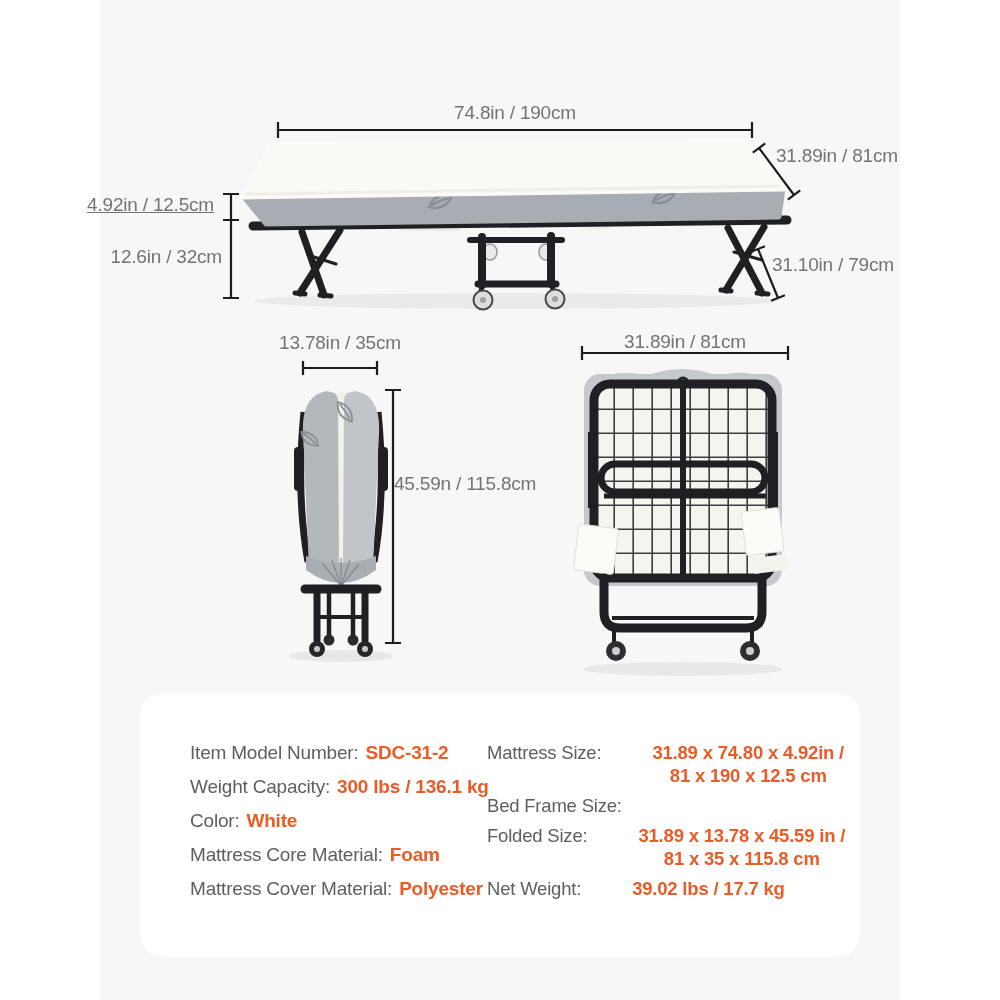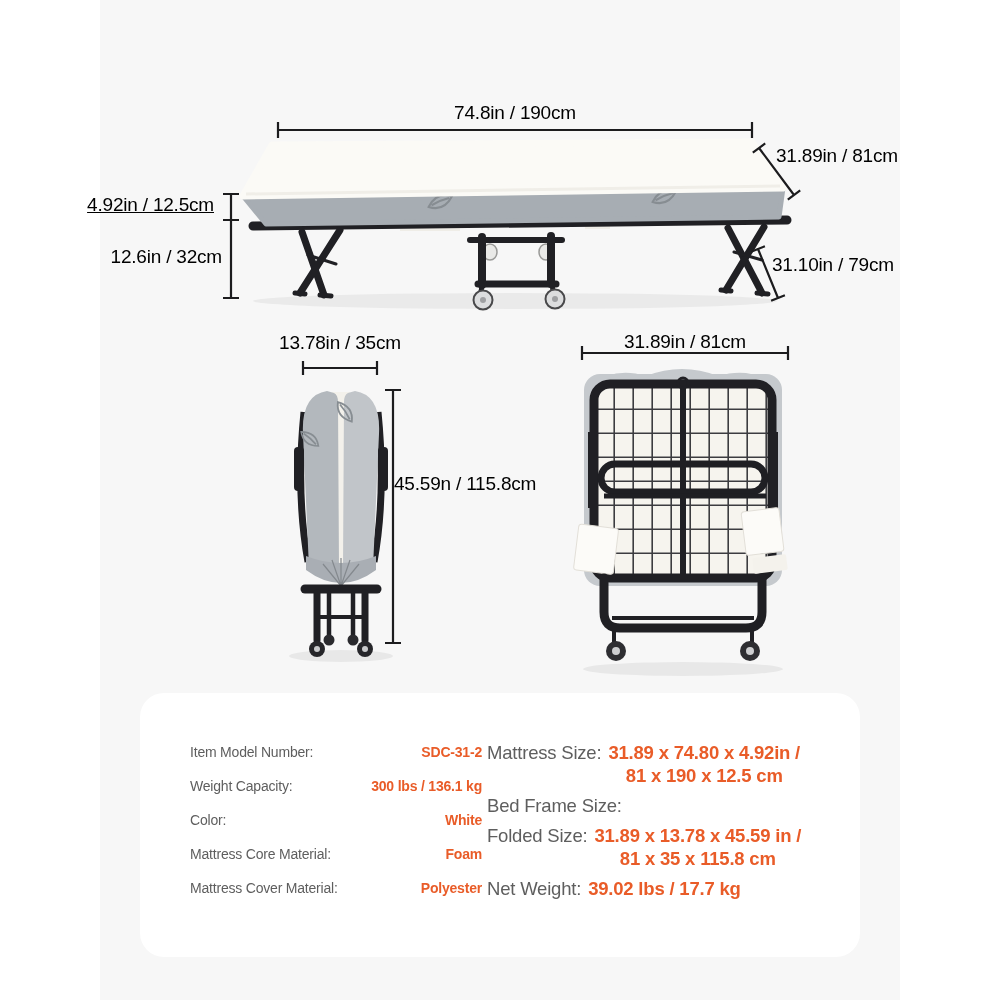--- a/index.html
+++ b/index.html
@@ -3,32 +3,32 @@
 <meta charset="utf-8">
 <style>
   html,body{margin:0;padding:0;background:#ffffff;}
   .page{
     position:relative;width:1000px;height:1000px;background:#ffffff;overflow:hidden;
     font-family:"Liberation Sans","DejaVu Sans",sans-serif;
   }
   .photo-bg{position:absolute;left:100px;top:0;width:800px;height:1000px;background:#f7f7f7;}
   .art{position:absolute;left:0;top:0;width:1000px;height:1000px;}
   .dim-label{
-    position:absolute;font-size:19px;font-weight:500;color:#000000;
+    position:absolute;font-size:19px;font-weight:500;color:#737373;
     letter-spacing:-0.2px;line-height:24px;white-space:nowrap;
   }
   .spec-panel{
     position:absolute;left:140px;top:693px;width:720px;height:264px;
     background:#ffffff;border-radius:24px;box-sizing:border-box;
     padding:48px 24px 0 50px;display:flex;gap:5px;align-items:flex-start;
   }
   .spec-col-left{width:292px;flex:none;}
   .spec-col-right{flex:1;min-width:0;}
-  .spec-row{display:flex;align-items:baseline;white-space:nowrap;line-height:23px;margin-bottom:11px;font-size:14px;letter-spacing:-0.2px;justify-content:space-between;}
-  .spec-item{display:flex;align-items:baseline;white-space:nowrap;line-height:23px;margin-bottom:7px;font-size:18.5px;letter-spacing:-0.2px;}
+  .spec-row{display:flex;align-items:baseline;white-space:nowrap;line-height:23px;margin-bottom:11px;font-size:19px;letter-spacing:-0.2px;}
+  .spec-item{display:flex;align-items:baseline;white-space:nowrap;line-height:23px;margin-bottom:7px;font-size:18.5px;letter-spacing:-0.2px;gap:44px;}
   .spec-label{color:#5e5e5e;font-weight:400;flex:none;}
   .spec-value{color:#e95c28;font-weight:700;margin-left:7px;}
   .spec-value-stack{display:inline-block;text-align:center;margin-left:7px;color:#e95c28;font-weight:700;}
   .spec-value-stack span{display:block;white-space:nowrap;}
   .vline2:empty{display:none;}
 </style>
 </head>
 <body>
 
 <div class="page">

